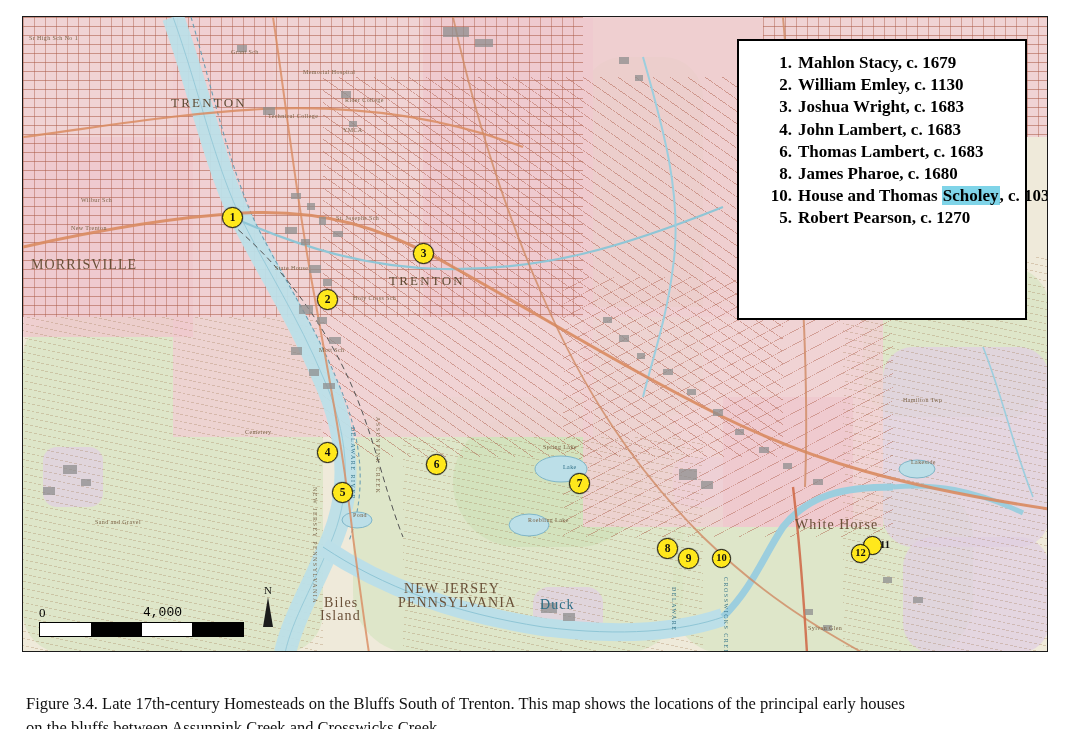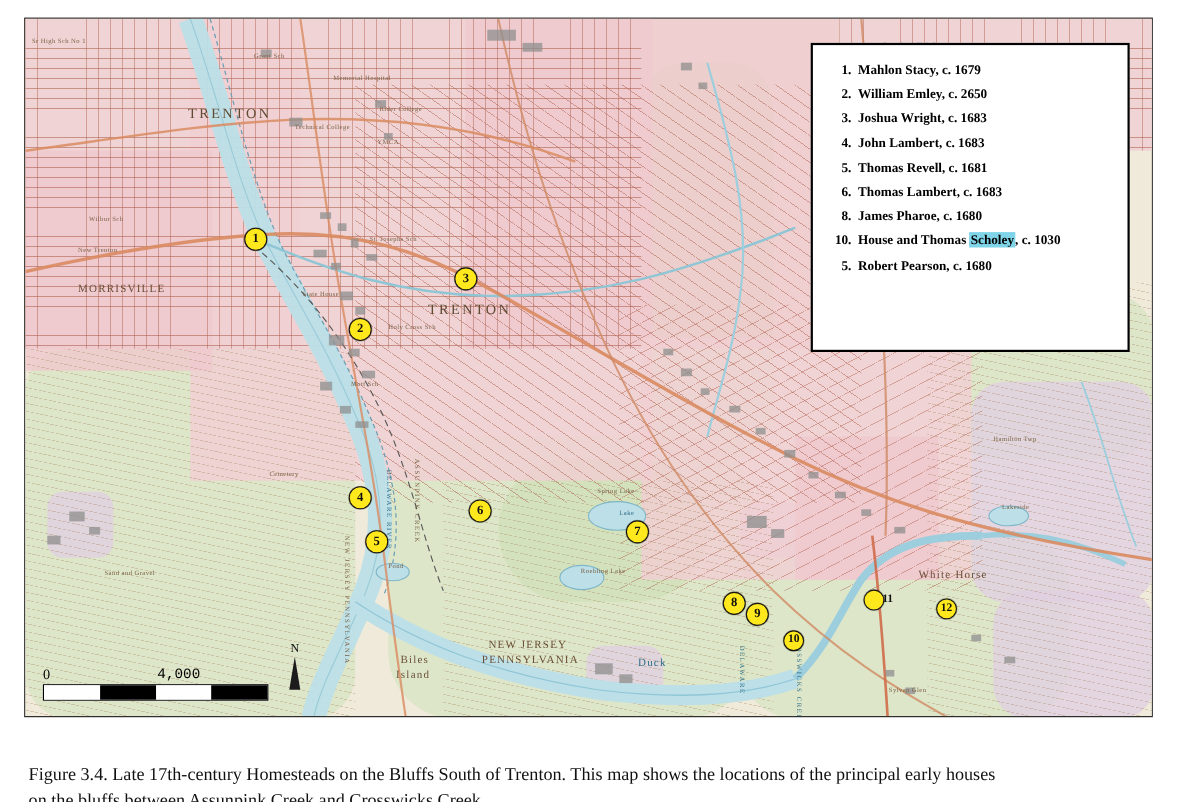--- a/index.html
+++ b/index.html
@@ -105,44 +105,45 @@
     color: #6a5038;
     font-family: "Liberation Serif", serif;
     white-space: nowrap;
     pointer-events: none;
   }
   .mlabel.big {
     font-size: 13px;
     letter-spacing: 2.2px;
     color: #5f4a33;
   }
-  .mlabel.mid { font-size: 10px; letter-spacing: 1.1px; margin-left: 40px; }
+  .mlabel.mid { font-size: 14px; letter-spacing: 1.1px; }
   .mlabel.sm  { font-size: 6px; letter-spacing: .4px; color: #7a6246; }
   .mlabel.blue { color: #2f6f86; }
   .mlabel.rot-v { writing-mode: vertical-rl; letter-spacing: 1.5px; }
 
   
   #legend {
     position: absolute;
     left: 714px; top: 22px;
     width: 290px; height: 281px;
     background: #ffffff;
     border: 2.5px solid #000000;
     padding: 11px 10px 8px 13px;
   }
   #legend ol {
     margin: 0; padding: 0; list-style: none;
   }
   #legend li {
     font-family: "Liberation Serif", serif;
     font-weight: bold;
-    font-size: 12px;
+    font-size: 17px;
     line-height: 22.2px;
     color: #000;
     white-space: nowrap;
+    margin-left: 18px;
   }
   #legend li .num {
     display: inline-block;
     width: 22px;
     text-align: right;
     margin-right: 6px;
   }
   .hl { background: #7fd4e8; padding: 0 1px; }
 
   
@@ -394,36 +395,35 @@
       <div id="marker-layer">
           <div class="marker" style="left: 199px; top: 190px;">1</div>
           <div class="marker" style="left: 294px; top: 272px;">2</div>
           <div class="marker" style="left: 390px; top: 226px;">3</div>
           <div class="marker" style="left: 294px; top: 425px;">4</div>
           <div class="marker" style="left: 309px; top: 465px;">5</div>
           <div class="marker" style="left: 403px; top: 437px;">6</div>
           <div class="marker" style="left: 546px; top: 456px;">7</div>
           <div class="marker" style="left: 634px; top: 521px;">8</div>
           <div class="marker" style="left: 655px; top: 531px;">9</div>
-          <div class="marker small" style="left: 689px; top: 556px;">10</div>
-          <div class="marker small" style="left: 762px; top: 519px; padding-left: 16px;">11</div>
+          <div class="marker small" style="left: 689px; top: 532px;">10</div>
+          <div class="marker small" style="left: 840px; top: 519px; padding-left: 16px;">11</div>
           <div class="marker small" style="left: 828px; top: 527px;">12</div>
         </div>
 
       <div id="legend">
         <ol id="legend-list">
             <li><span class="num">1.</span><span>Mahlon Stacy, c. 1679</span></li>
-            <li><span class="num">2.</span><span>William Emley, c.  2650</span></li>
+            <li><span class="num">2.</span><span>William Emley, c.  1130</span></li>
             <li><span class="num">3.</span><span>Joshua Wright, c.  1683</span></li>
             <li><span class="num">4.</span><span>John Lambert, c.  1683</span></li>
-            <li><span class="num">5.</span><span>Thomas Revell, c.  1681</span></li>
             <li><span class="num">6.</span><span>Thomas Lambert, c.  1683</span></li>
             <li><span class="num">8.</span><span>James Pharoe, c.  1680</span></li>
             <li><span class="num">10.</span><span>House and Thomas </span><span class="hl">Scholey</span><span>, c.  1030</span></li>
-            <li><span class="num">5.</span><span>Robert Pearson, c.  1680</span></li>
+            <li><span class="num">5.</span><span>Robert Pearson, c.  1270</span></li>
           </ol>
       </div>
 
       <div id="scalebar">
         <div class="nums">
           <span class="n0">0</span>
           <span class="n1">4,000</span>
         </div>
         <div class="ticks">
           <div></div>

